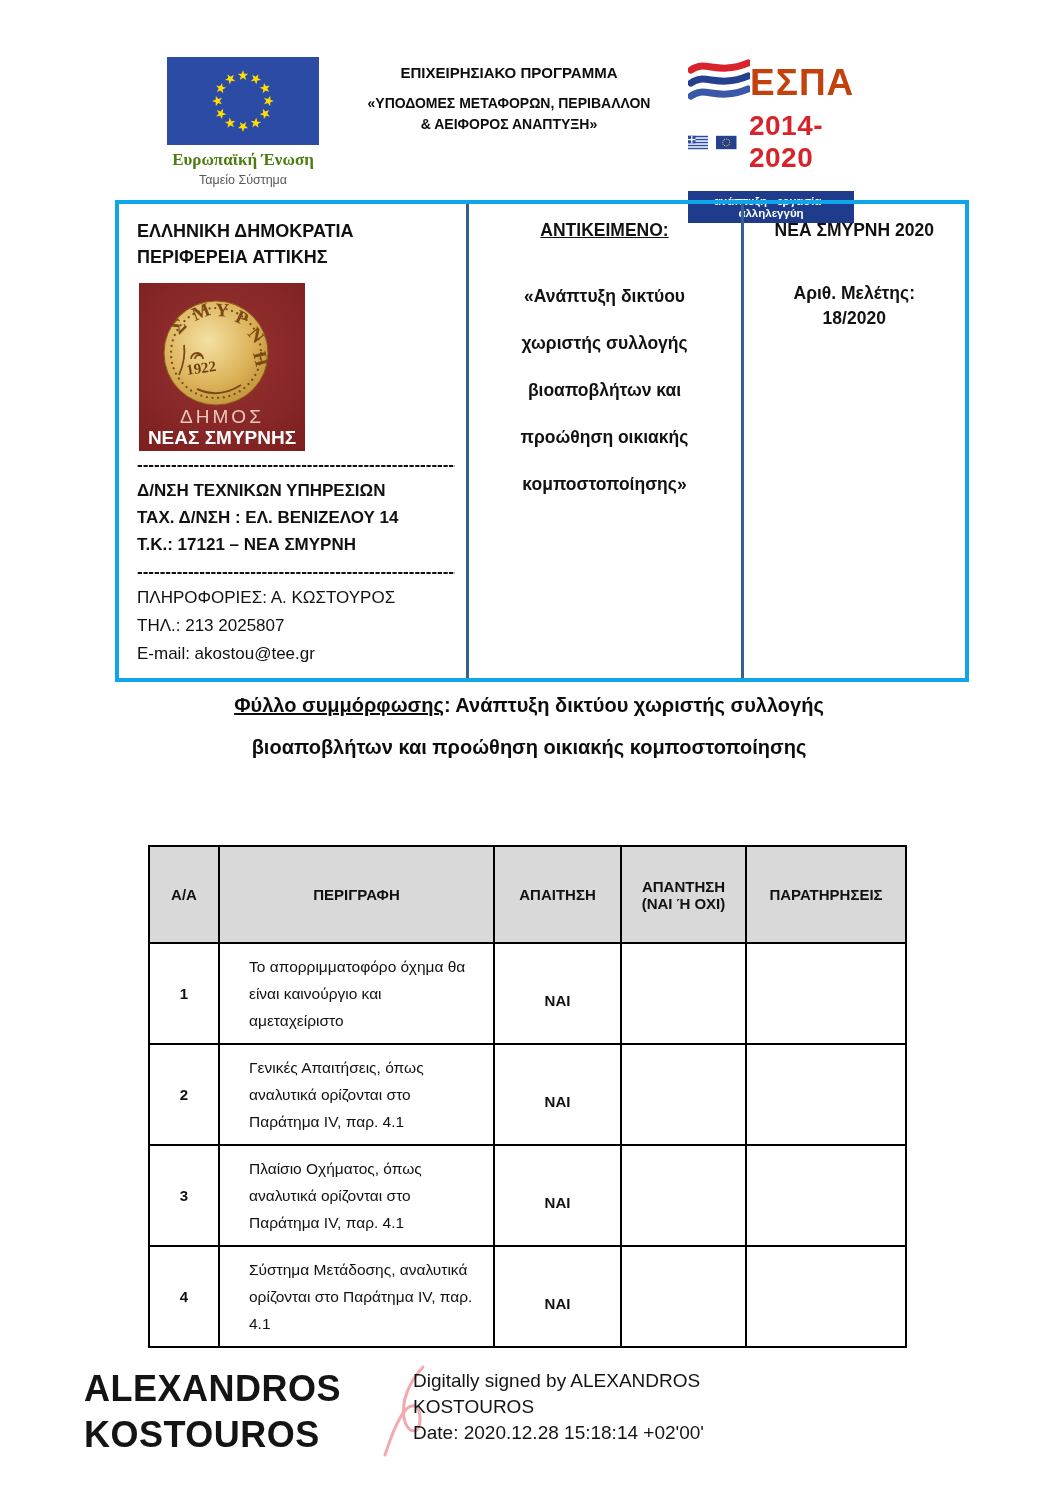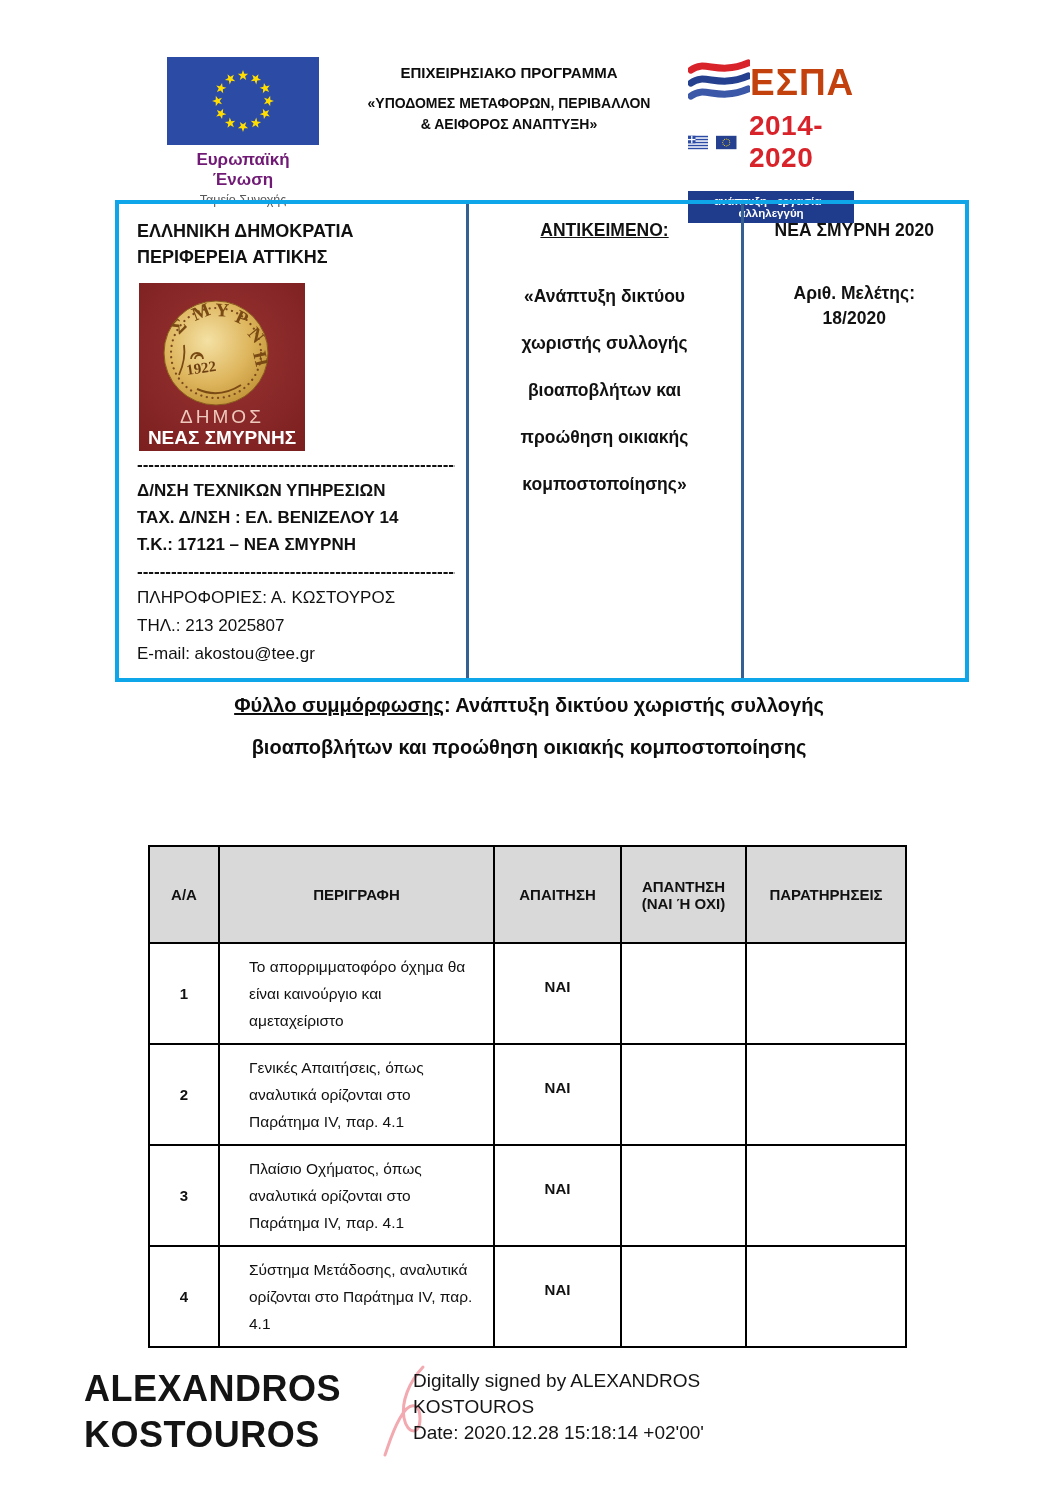--- a/index.html
+++ b/index.html
@@ -2,21 +2,21 @@
 <html><head>
 <meta charset="utf-8">
 <style>
   * { margin:0; padding:0; box-sizing:border-box; }
   body { background:#ffffff; font-family:"Liberation Sans", sans-serif; }
   .page { position:relative; width:1058px; height:1497px; background:#fff; overflow:hidden; margin:0 auto; color:#111; }
 
   
   .eu-block { position:absolute; left:164px; top:57px; width:158px; text-align:center; }
   .eu-flag { width:152px; height:88px; display:block; margin:0 auto; }
-  .eu-title { font-size:17px; font-weight:700; margin-top:5px; color:#701a75; }
+  .eu-title { font-size:17px; font-weight:700; margin-top:5px; color:#4d7c0f;font-family:Liberation Serif, serif; }
   .eu-subtitle { font-size:12.5px; color:#595959; margin-top:3px; }
 
   .program-block { position:absolute; left:330px; top:64px; width:358px; text-align:center; font-weight:700; color:#0d0d0d; }
   .program-line1 { font-size:15px; margin-bottom:12px; }
   .program-line2, .program-line3 { font-size:14px; line-height:21px; }
 
   .espa { position:absolute; left:688px; top:58px; width:170px; }
   .espa-top { display:flex; align-items:center; }
   .espa-waves { width:62px; height:50px; }
   .espa-name { font-size:37px; font-weight:700; color:#c2410c; letter-spacing:1px; line-height:46px; }
@@ -54,21 +54,21 @@
   .table-caption sup { font-size:10px; }
 
   
   .spec-table { position:absolute; left:148px; top:845px; width:757px; border-collapse:collapse; table-layout:fixed; }
   .spec-table th, .spec-table td { border:2px solid #000; }
   .spec-table th { background:#D9D9D9; font-size:15px; font-weight:700; text-align:center; vertical-align:middle; height:97px; padding:4px; }
   .spec-table .th-gap { }
   .spec-table td { height:101px; font-size:15.5px; vertical-align:middle; background:#fff; }
   .spec-table td.aa { text-align:center; font-weight:700; font-size:15px; }
   .spec-table td.desc { text-align:left; vertical-align:top; padding:9px 14px 6px 29px; line-height:27px; }
-  .spec-table td.req { text-align:center; font-weight:700; vertical-align:top; padding-top:34px; font-size:15px; }
+  .spec-table td.req { text-align:center; font-weight:700; vertical-align:top; padding-top:48px; font-size:15px; }
 
   
   .sig-name { position:absolute; left:84px; top:1366px; font-size:36px; font-weight:700; line-height:46px; letter-spacing:0.5px; color:#141414; }
   .sig-flourish { position:absolute; left:383px; top:1362px; width:52px; height:96px; }
   .sig-details { position:absolute; left:413px; top:1368px; font-size:19px; line-height:26px; color:#141414; }
 </style>
 </head>
 <body>
 
 <div class="page">
@@ -86,21 +86,21 @@
       <use href="#eustar" transform="rotate(120 76 44)"></use>
       <use href="#eustar" transform="rotate(150 76 44)"></use>
       <use href="#eustar" transform="rotate(180 76 44)"></use>
       <use href="#eustar" transform="rotate(210 76 44)"></use>
       <use href="#eustar" transform="rotate(240 76 44)"></use>
       <use href="#eustar" transform="rotate(270 76 44)"></use>
       <use href="#eustar" transform="rotate(300 76 44)"></use>
       <use href="#eustar" transform="rotate(330 76 44)"></use>
     </svg>
     <div class="eu-title">Ευρωπαϊκή Ένωση</div>
-    <div class="eu-subtitle">Ταμείο Συνοχής</div>
+    <div class="eu-subtitle">Ταμείο Σύστημα</div>
   </div>
 
   <div class="program-block">
     <div class="program-line1">ΕΠΙΧΕΙΡΗΣΙΑΚΟ ΠΡΟΓΡΑΜΜΑ</div>
     <div class="program-line2">«ΥΠΟΔΟΜΕΣ ΜΕΤΑΦΟΡΩΝ, ΠΕΡΙΒΑΛΛΟΝ</div>
     <div class="program-line3">&amp; ΑΕΙΦΟΡΟΣ ΑΝΑΠΤΥΞΗ»</div>
   </div>
 
   <div class="espa">
     <div class="espa-top">

